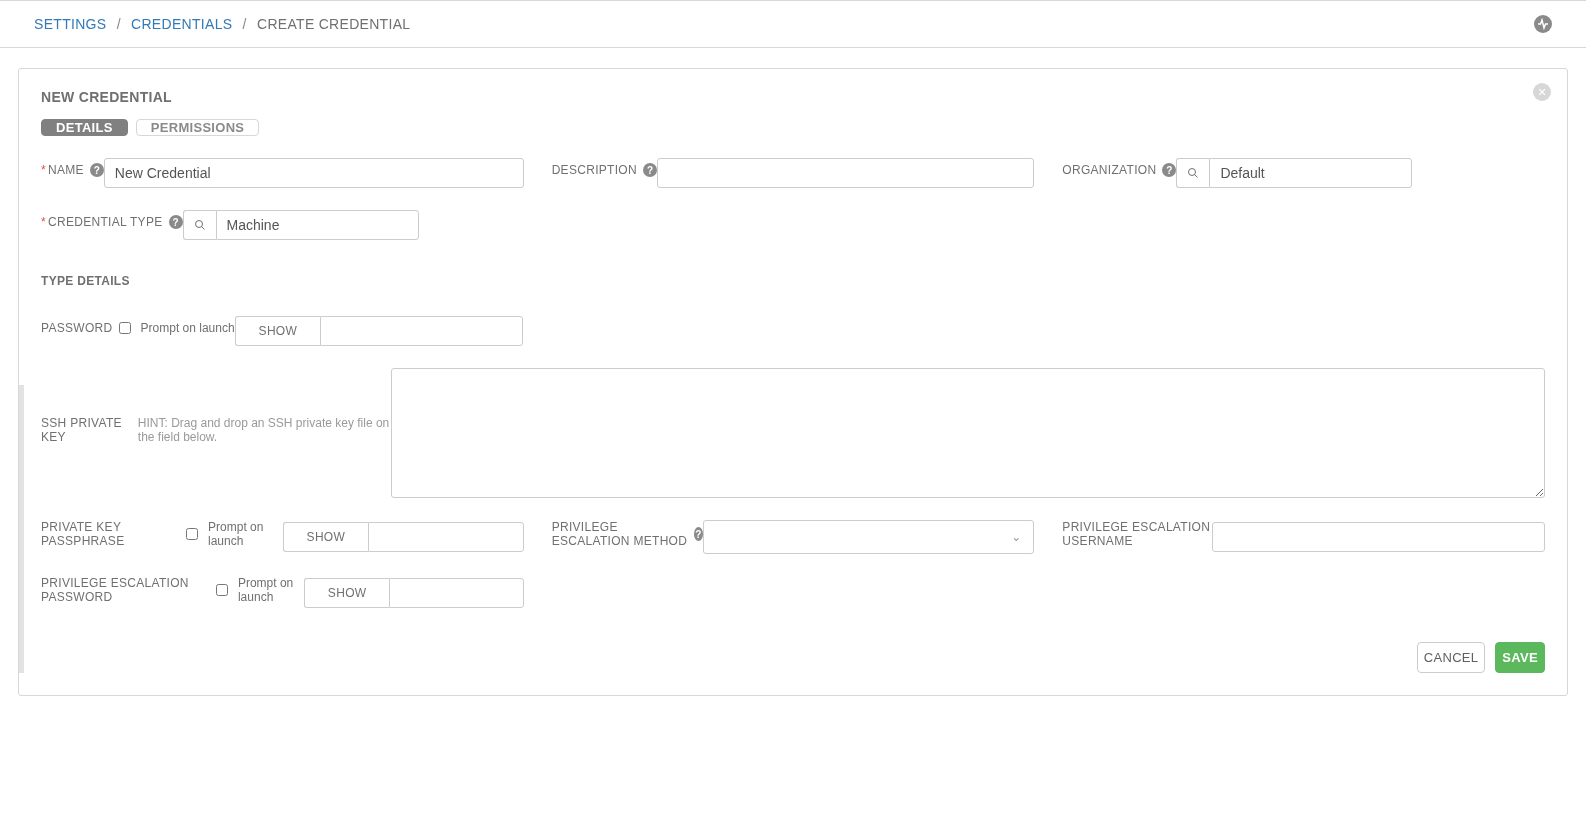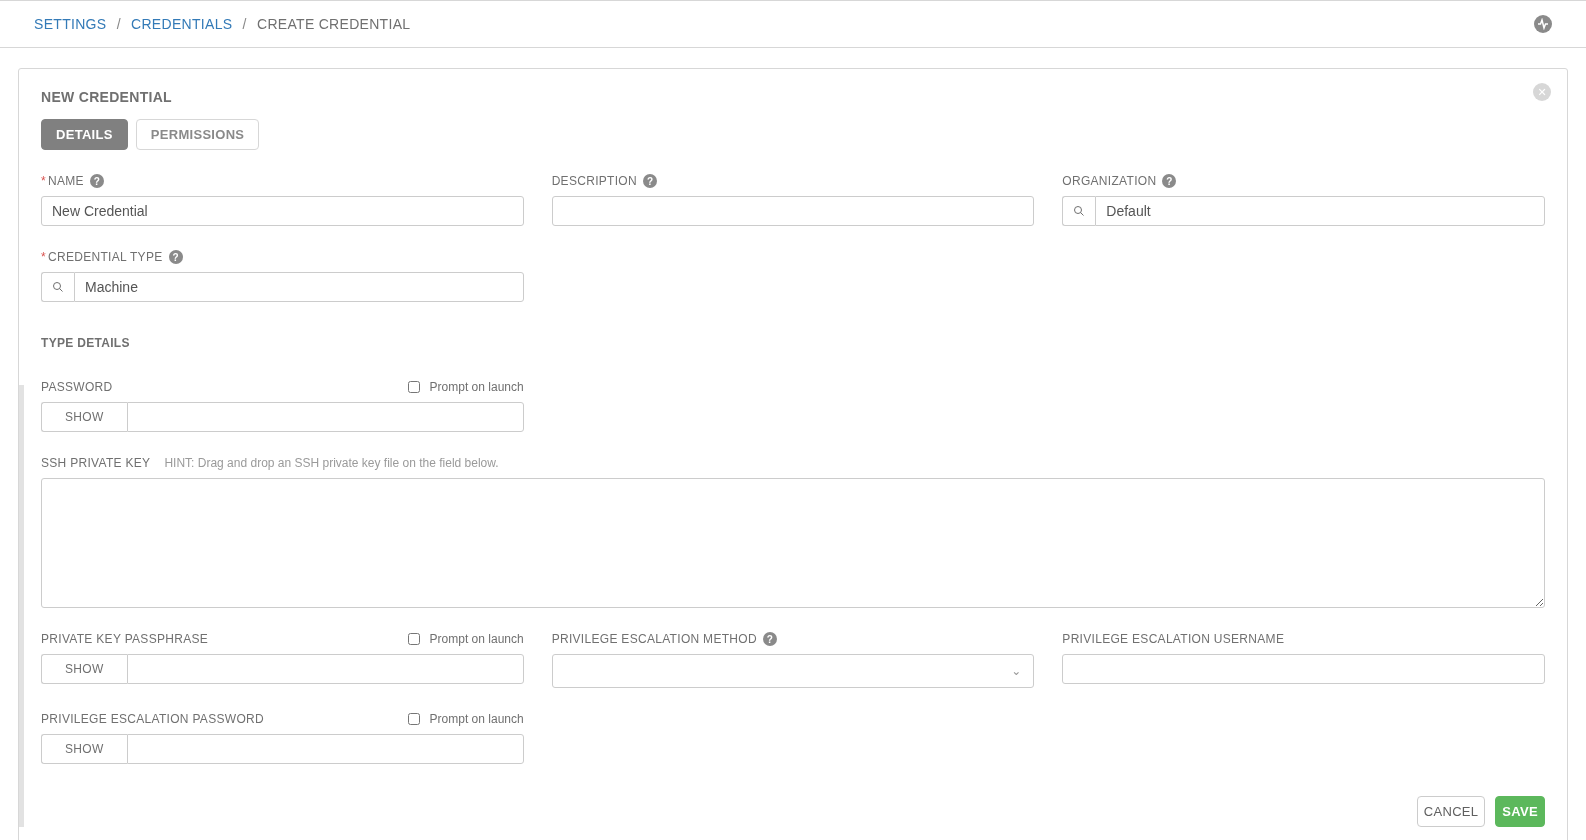--- a/index.html
+++ b/index.html
@@ -8,25 +8,25 @@
 .breadcrumb { font-size: 14px; color: #707070; letter-spacing: .3px; }
 .breadcrumb a { color: #337ab7; text-decoration: none; }
 .breadcrumb .sep { margin: 0 6px; color: #888; }
 .monitor-icon { width: 18px; height: 18px; border-radius: 50%; background: #8a8a8a; display: flex; align-items: center; justify-content: center; color: #fff; font-size: 11px; }
 .page { padding: 20px 18px; }
 .panel { border: 1px solid #d7d7d7; border-radius: 3px; padding: 20px 22px 22px 22px; position: relative; }
 .panel-left-accent { position: absolute; left: 0; top: 316px; bottom: 22px; width: 5px; background: #e2e2e2; }
 .panel-title { font-size: 14px; font-weight: 700; color: #707070; margin-bottom: 14px; letter-spacing: .3px; }
 .close-btn { position: absolute; top: 14px; right: 16px; width: 18px; height: 18px; border-radius: 50%; background: #d7d7d7; color: #fff; display: flex; align-items: center; justify-content: center; font-size: 11px; cursor: pointer; }
 .tabs { display: flex; gap: 8px; margin-bottom: 22px; }
-.tab { padding: 7px 14px; border-radius: 4px; font-size: 13px; font-weight: 600; border: 1px solid #d7d7d7; background: #fff; color: #8a8a8a; cursor: pointer; letter-spacing: .3px; }
+.tab { padding: 0 14px; border-radius: 4px; font-size: 13px; font-weight: 600; border: 1px solid #d7d7d7; background: #fff; color: #8a8a8a; cursor: pointer; letter-spacing: .3px; }
 .tab.active { background: #808080; color: #fff; border-color: #808080; }
 .form-grid { display: grid; grid-template-columns: 1fr 1fr 1fr; gap: 22px 28px; }
 .col-span-3 { grid-column: 1 / -1; }
-.form-group { display: flex; flex-direction: column; }
+.form-group { display: flex; flex-direction: row; align-items: center; }
 .label-row { display: flex; align-items: center; gap: 6px; margin-bottom: 6px; min-height: 18px; }
 .label-row.spaced { justify-content: space-between; }
 .label-text { font-size: 12px; color: #707070; letter-spacing: .3px; }
 .req { color: #d9534f; margin-right: 2px; }
 .help-icon { width: 14px; height: 14px; border-radius: 50%; background: #8a8a8a; color: #fff; display: inline-flex; align-items: center; justify-content: center; font-size: 10px; font-weight: 700; cursor: pointer; }
 .hint { font-size: 12px; color: #9a9a9a; margin-left: 8px; }
 input[type=text], textarea, .select-box, .lookup-value, .input-box { border: 1px solid #ccc; border-radius: 3px; padding: 6px 10px; font-size: 14px; color: #555; background: #fff; font-family: inherit; width: 100%; }
 textarea { resize: vertical; height: 130px; }
 .input-group { display: flex; }
 .input-group .addon { border: 1px solid #ccc; border-right: none; border-radius: 3px 0 0 3px; padding: 6px 23px; background: #fff; display: flex; align-items: center; color: #707070; font-size: 12px; cursor: pointer; letter-spacing: .3px; }

